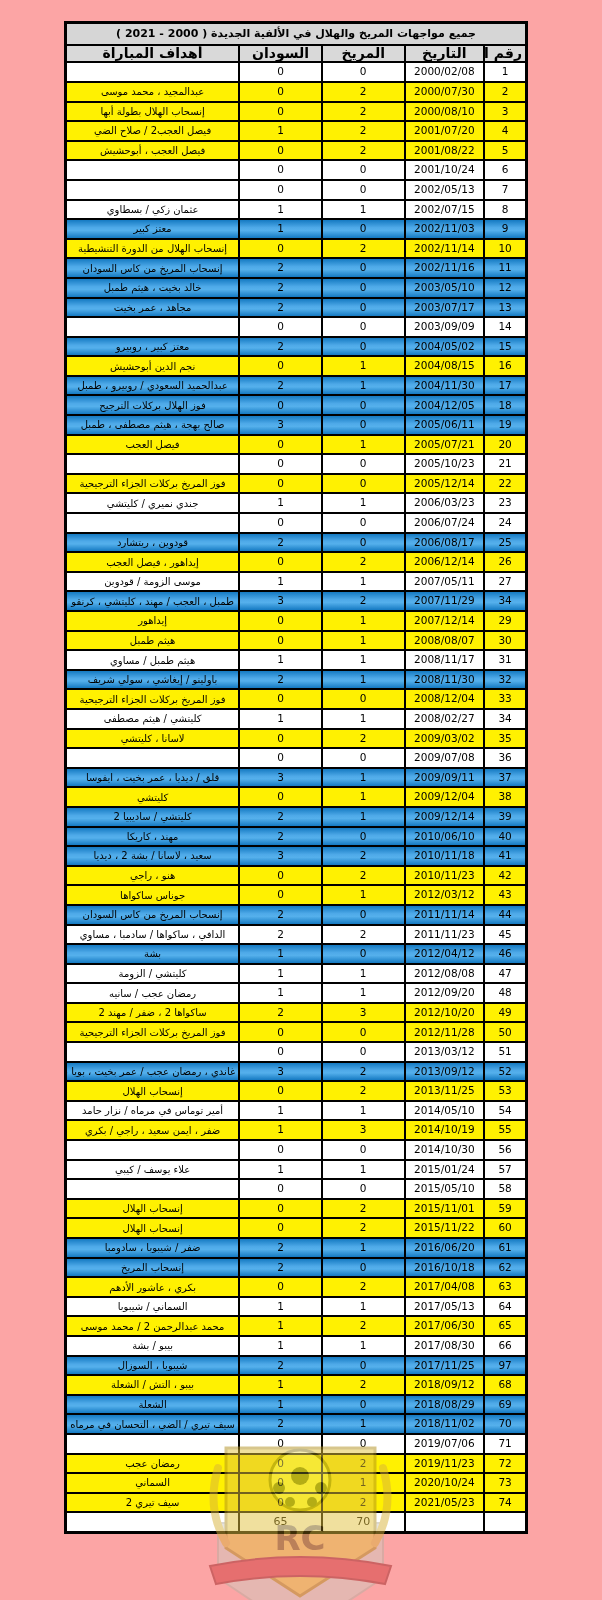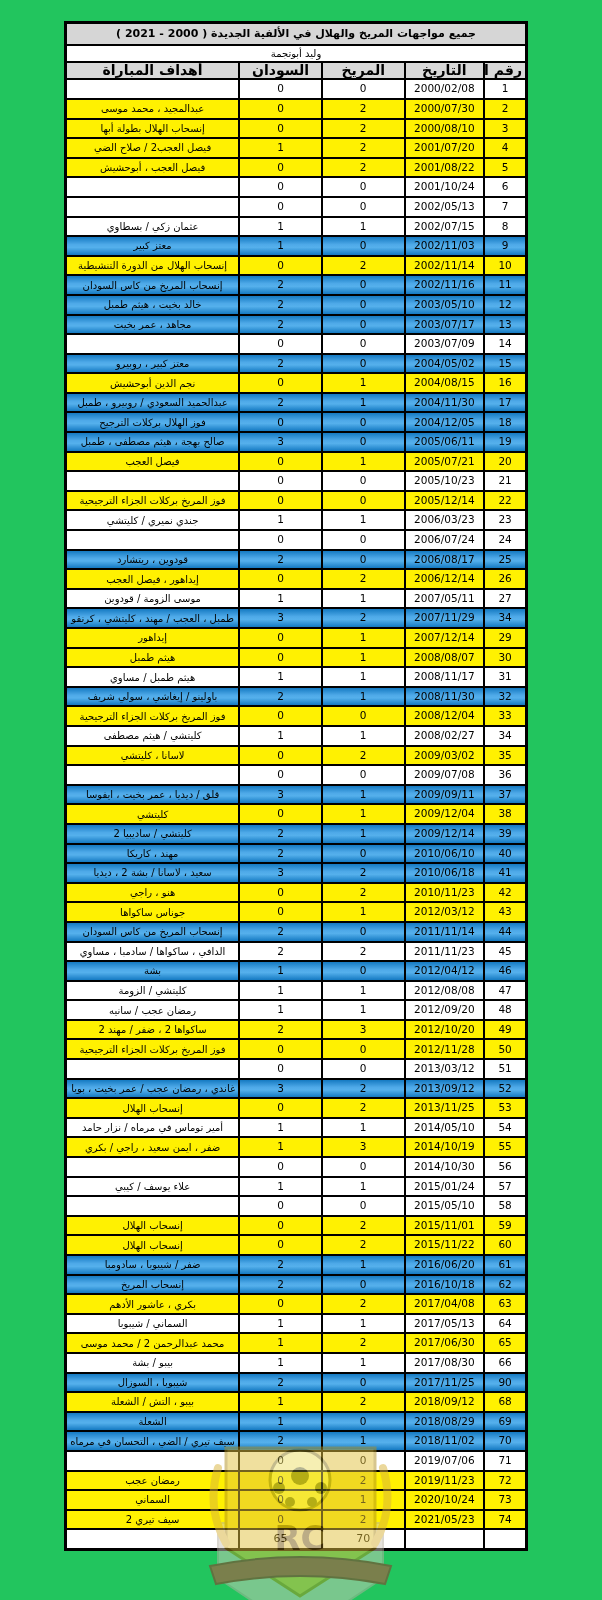--- a/index.html
+++ b/index.html
@@ -1,19 +1,19 @@
 <!DOCTYPE html>
 <html lang="ar"><head>
 <meta charset="utf-8">
 <style>
   html,body{margin:0;padding:0;}
   .page{
     position:relative;
     width:602px;height:1600px;
-    background:#22c55e;
+    background:#fca5a5;
     font-family:"DejaVu Sans","Liberation Sans",sans-serif;
     overflow:hidden;
   }
   table.match-table{
     position:absolute;left:64px;top:21px;
     width:464px;
     border-collapse:collapse;
     table-layout:fixed;
     direction:rtl;
     border:3px solid #000;
@@ -78,23 +78,20 @@
       <col class="col-num">
         <col class="col-date">
         <col class="col-merrikh">
         <col class="col-hilal">
         <col class="col-goals">
     </colgroup>
     <tbody>
       <tr class="title-row">
         <td colspan="5">جميع مواجهات المريخ والهلال في الألفية الجديدة ( 2000 - 2021 )</td>
       </tr>
-      <tr class="subtitle-row">
-        <td colspan="5">وليد أبوتجمة</td>
-      </tr>
       <tr class="header-row">
         <td>رقم المباراة</td>
         <td>التاريخ</td>
         <td>المريخ</td>
         <td>السودان</td>
         <td>أهداف المباراة</td>
       </tr>
 
       <tr class="match-row row-draw">
       <td class="num-cell">1</td>
@@ -182,21 +179,21 @@
     </tr>
         <tr class="match-row row-hilal">
       <td class="num-cell">13</td>
       <td class="date-cell">2003/07/17</td>
       <td class="score-cell">0</td>
       <td class="score-cell">2</td>
       <td class="goals-cell">مجاهد ، عمر بخيت</td>
     </tr>
         <tr class="match-row row-draw">
       <td class="num-cell">14</td>
-      <td class="date-cell">2003/07/09</td>
+      <td class="date-cell">2003/09/09</td>
       <td class="score-cell">0</td>
       <td class="score-cell">0</td>
       <td class="goals-cell"></td>
     </tr>
         <tr class="match-row row-hilal">
       <td class="num-cell">15</td>
       <td class="date-cell">2004/05/02</td>
       <td class="score-cell">0</td>
       <td class="score-cell">2</td>
       <td class="goals-cell">معتز كبير ، روبيرو</td>
@@ -371,21 +368,21 @@
     </tr>
         <tr class="match-row row-hilal">
       <td class="num-cell">40</td>
       <td class="date-cell">2010/06/10</td>
       <td class="score-cell">0</td>
       <td class="score-cell">2</td>
       <td class="goals-cell">مهند ، كاريكا</td>
     </tr>
         <tr class="match-row row-hilal">
       <td class="num-cell">41</td>
-      <td class="date-cell">2010/06/18</td>
+      <td class="date-cell">2010/11/18</td>
       <td class="score-cell">2</td>
       <td class="score-cell">3</td>
       <td class="goals-cell">سعيد ، لاسانا / بشة 2 ، ديديا</td>
     </tr>
         <tr class="match-row row-merrikh">
       <td class="num-cell">42</td>
       <td class="date-cell">2010/11/23</td>
       <td class="score-cell">2</td>
       <td class="score-cell">0</td>
       <td class="goals-cell">هنو ، راجي</td>
@@ -552,21 +549,21 @@
       <td class="goals-cell">محمد عبدالرحمن 2 / محمد موسى</td>
     </tr>
         <tr class="match-row row-draw">
       <td class="num-cell">66</td>
       <td class="date-cell">2017/08/30</td>
       <td class="score-cell">1</td>
       <td class="score-cell">1</td>
       <td class="goals-cell">بيبو / بشة</td>
     </tr>
         <tr class="match-row row-hilal">
-      <td class="num-cell">90</td>
+      <td class="num-cell">97</td>
       <td class="date-cell">2017/11/25</td>
       <td class="score-cell">0</td>
       <td class="score-cell">2</td>
       <td class="goals-cell">شيبوبا ، السوزال</td>
     </tr>
         <tr class="match-row row-merrikh">
       <td class="num-cell">68</td>
       <td class="date-cell">2018/09/12</td>
       <td class="score-cell">2</td>
       <td class="score-cell">1</td>

